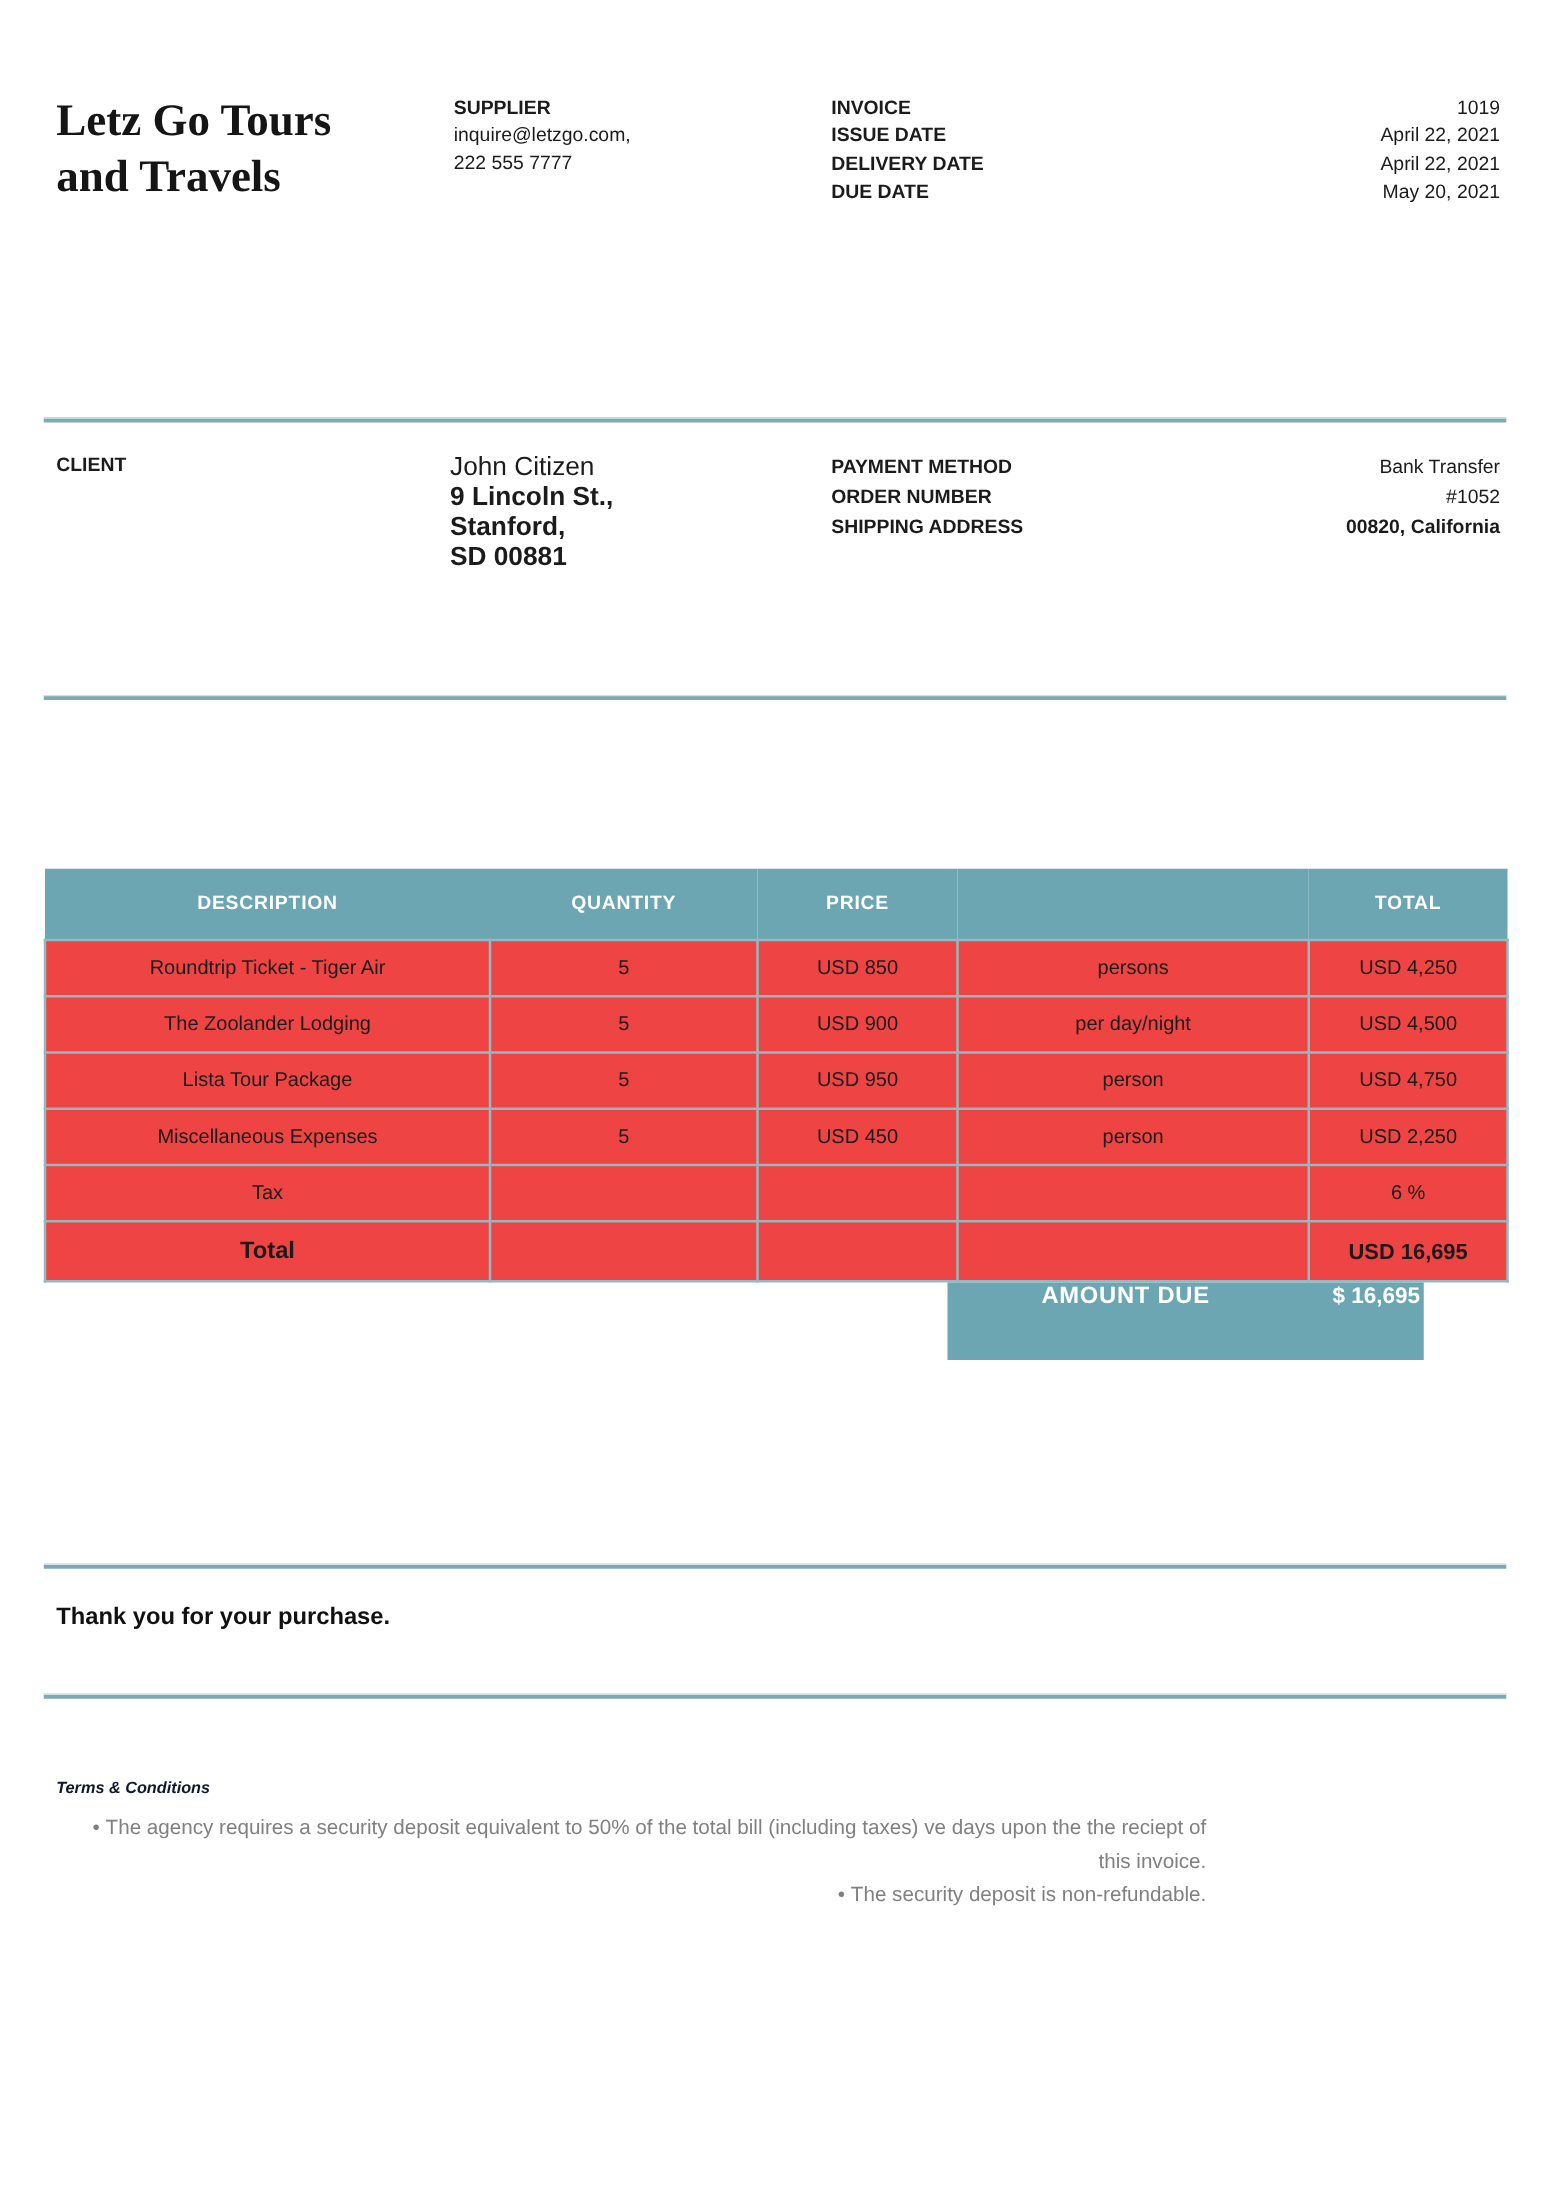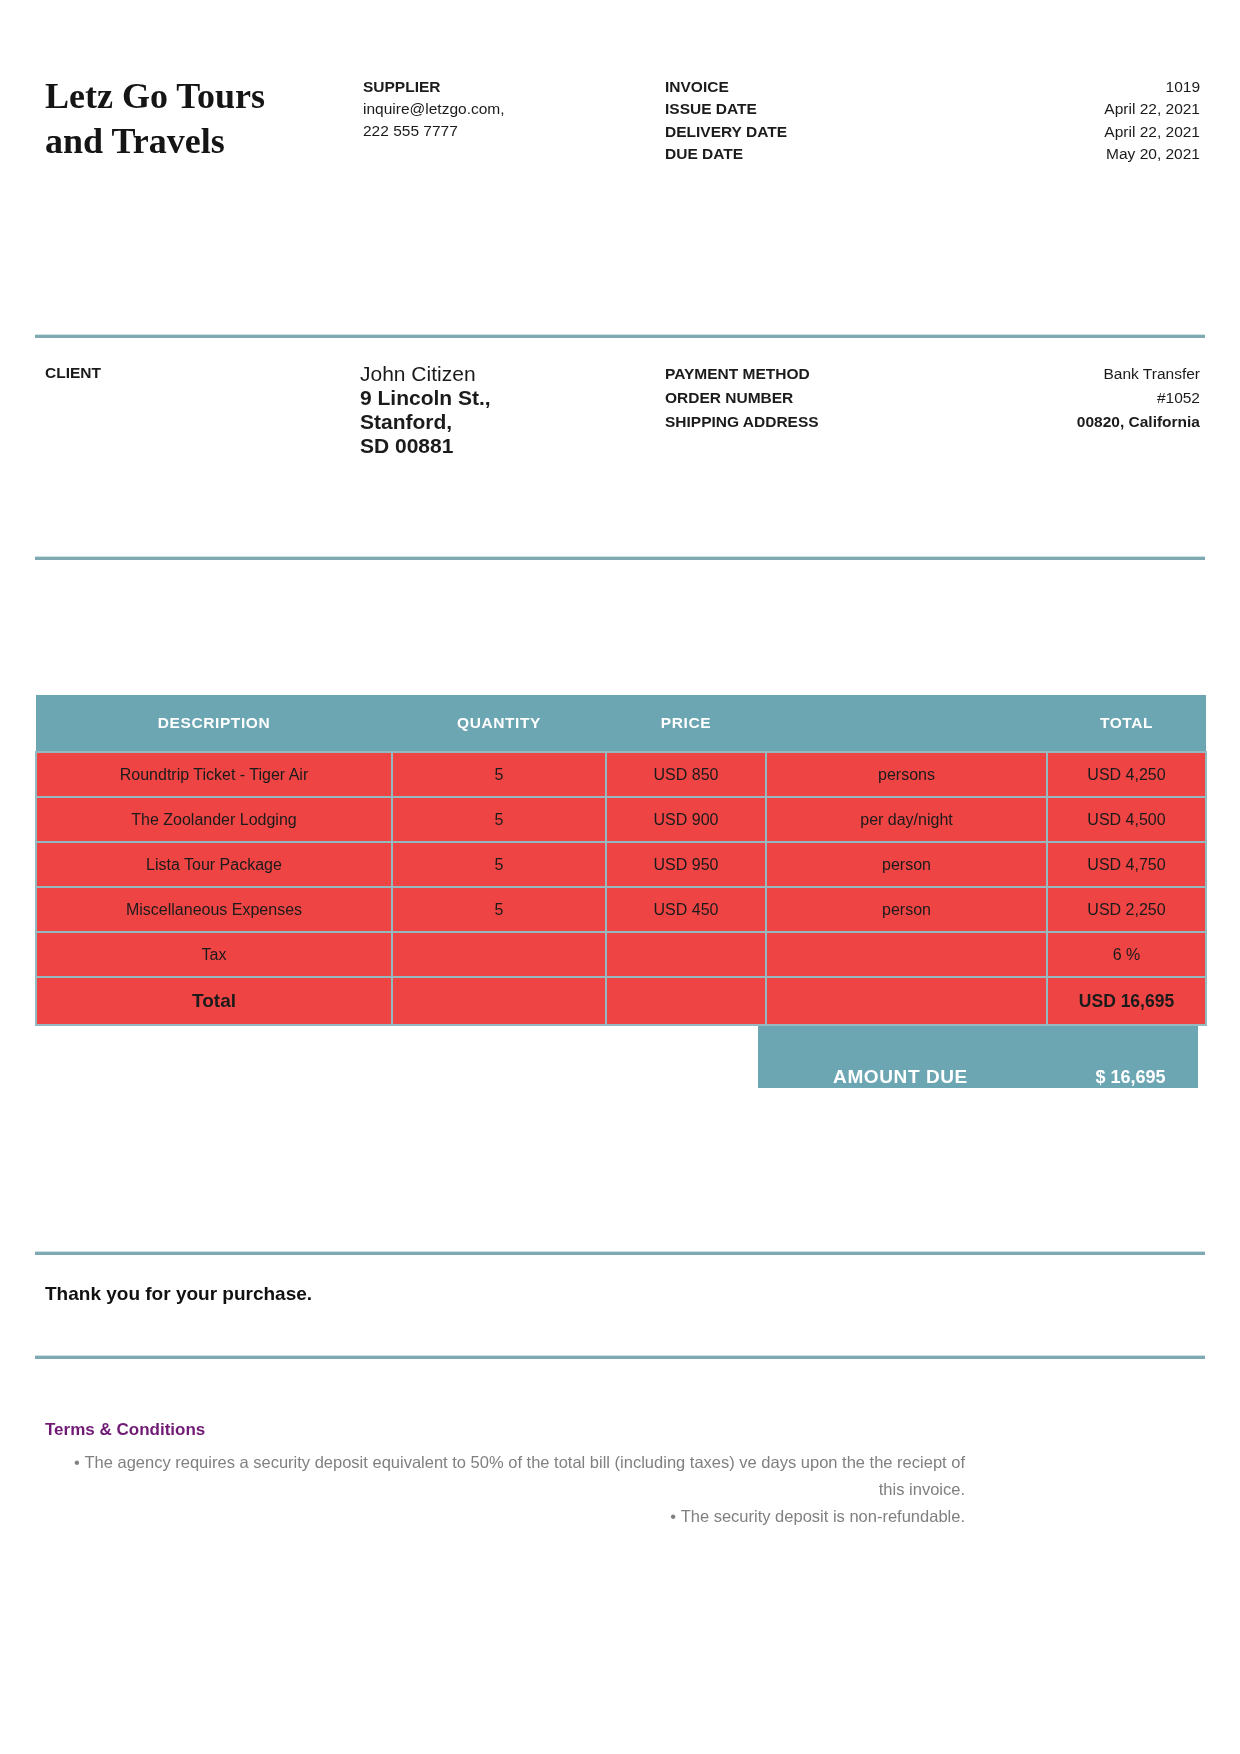--- a/index.html
+++ b/index.html
@@ -83,39 +83,39 @@
   table.items td {
     border: 2px solid #94b9c0; background: #ef4444;
     height: 45px; text-align: center; vertical-align: middle;
     color: #1b1b1b;
   }
   tr.total-row td { height: 48px; }
   tr.total-row td.t-desc { font-size: 19px; font-weight: 700; }
   tr.total-row td.t-total { font-size: 17.5px; font-weight: 700; }
 
   .amount-due {
-    margin-left: 723px; width: 440px; height: 62px; margin-top: 0px;
+    margin-left: 723px; width: 381px; height: 62px; margin-top: 0px;
     background: #6ca6b3; color: #ffffff;
-    display: flex; align-items: flex-end;
+    display: flex; align-items: flex-start;
     font-weight: 700;
     gap: 20px;
   }
   .amount-due .ad-label { width: 285px; text-align: center; font-size: 19px; letter-spacing: 0.6px; }
   .amount-due .ad-value { flex: 1; text-align: center; font-size: 18px; }
 
   
   .thank-you {
     position: absolute; top: 1283px; left: 45px;
     font-weight: 700; font-size: 19px; color: #111111;
   }
   .terms {
     position: absolute; top: 1416px; left: 45px; width: 920px;
     color: #808080; font-size: 16.5px; line-height: 27px;
   }
-  .terms .terms-title { font-weight: 700; font-size: 17px; margin-bottom: 6px; color: #701a75; }
+  .terms .terms-title { font-weight: 700; font-size: 13px; margin-bottom: 6px; color: #0f172a; font-style: italic; }
   .terms li { list-style: none; text-align: right; }
   .terms li::before { content: "\2022\00a0 "; color: #808080; }
 </style>
 </head>
 <body>
 
 <div class="page">
 
   <div class="company-title">
     <div>Letz Go Tours</div>

